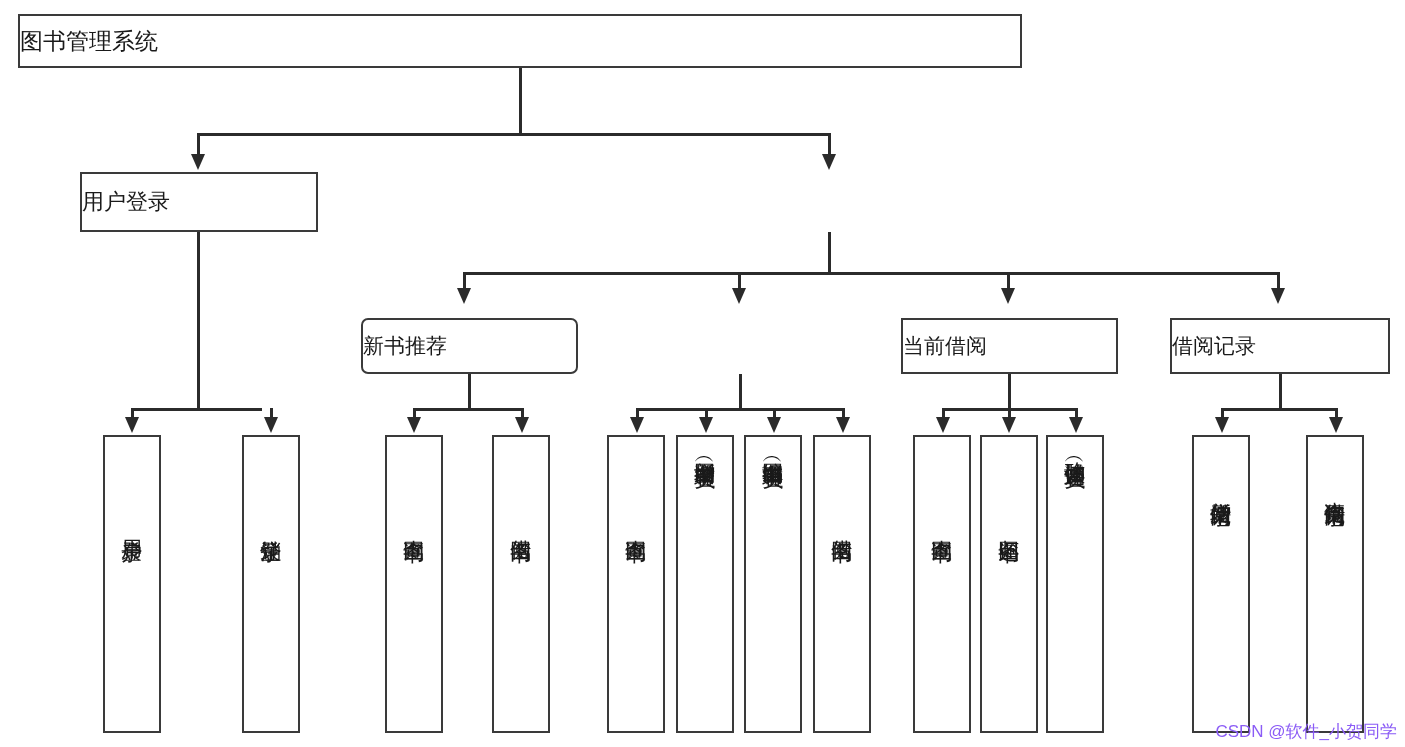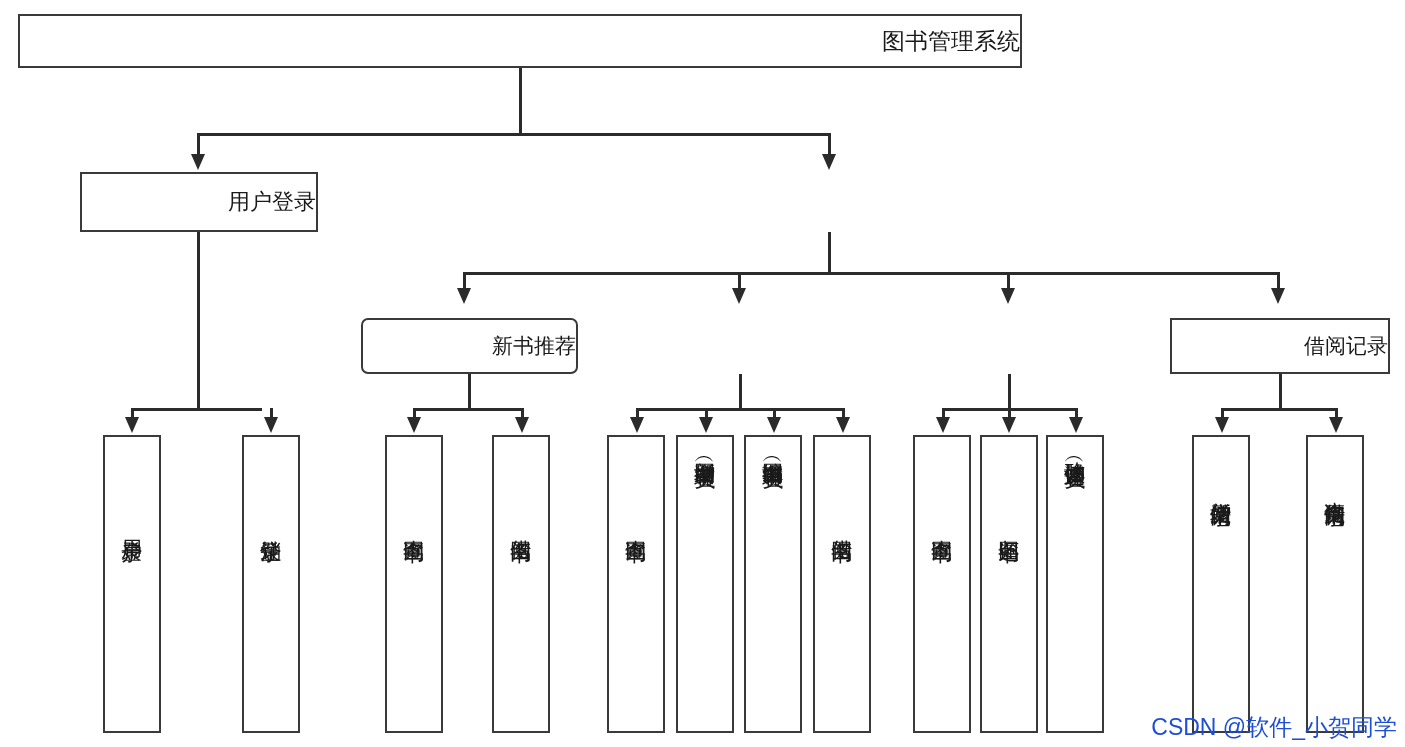--- a/index.html
+++ b/index.html
@@ -18,21 +18,21 @@
     overflow: hidden;
   }
   
   .node {
     position: absolute;
     box-sizing: border-box;
     background: #ffffff;
     border: 2.5px solid #3a3a3a;
     display: flex;
     align-items: center;
-    justify-content: flex-end;
+    justify-content: flex-start;
     color: #1a1a1a;
   }
   .node.root {
     font-size: 23px;
   }
   .node.level1 {
     font-size: 22px;
   }
   .node.level2 {
     font-size: 21px;
@@ -73,22 +73,22 @@
     height: 0;
     border-left: 7px solid transparent;
     border-right: 7px solid transparent;
     border-top: 16px solid #2b2b2b;
   }
   
   #watermark {
     position: absolute;
     right: 8px;
     bottom: 4px;
-    font-size: 23px;
-    color: #1d4ed8;
+    font-size: 17px;
+    color: #8b5cf6;
     white-space: nowrap;
     pointer-events: none;
   }
 </style>
 </head>
 <body>
 
 <div id="canvas">
 
   <div class="node root" style="left:18px; top:14px; width:1004px; height:54px;">
@@ -123,20 +123,23 @@
   <div class="ln v" style="left:738px; top:272px; height:18px;"></div>
   <div class="arrow" style="left:732px; top:288px;"></div>
   <div class="ln v" style="left:1007px; top:272px; height:18px;"></div>
   <div class="arrow" style="left:1001px; top:288px;"></div>
   <div class="ln v" style="left:1277px; top:272px; height:18px;"></div>
   <div class="arrow" style="left:1271px; top:288px;"></div>
 
   <div class="node level2" style="left:361px; top:318px; width:217px; height:56px;border-radius:7px;">
     <span>新书推荐</span>
   </div>
+  <div class="node level2" style="left:901px; top:318px; width:217px; height:56px;">
+    <span>当前借阅</span>
+  </div>
   <div class="node level2" style="left:1170px; top:318px; width:220px; height:56px;">
     <span>借阅记录</span>
   </div>
 
   <div class="ln v" style="left:468px; top:374px; height:36px;"></div>
   <div class="ln h" style="left:414px; top:408px; width:108px;"></div>
   <div class="ln v" style="left:413px; top:408px; height:11px;"></div>
   <div class="arrow" style="left:407px; top:417px;"></div>
   <div class="ln v" style="left:521px; top:408px; height:11px;"></div>
   <div class="arrow" style="left:515px; top:417px;"></div>

